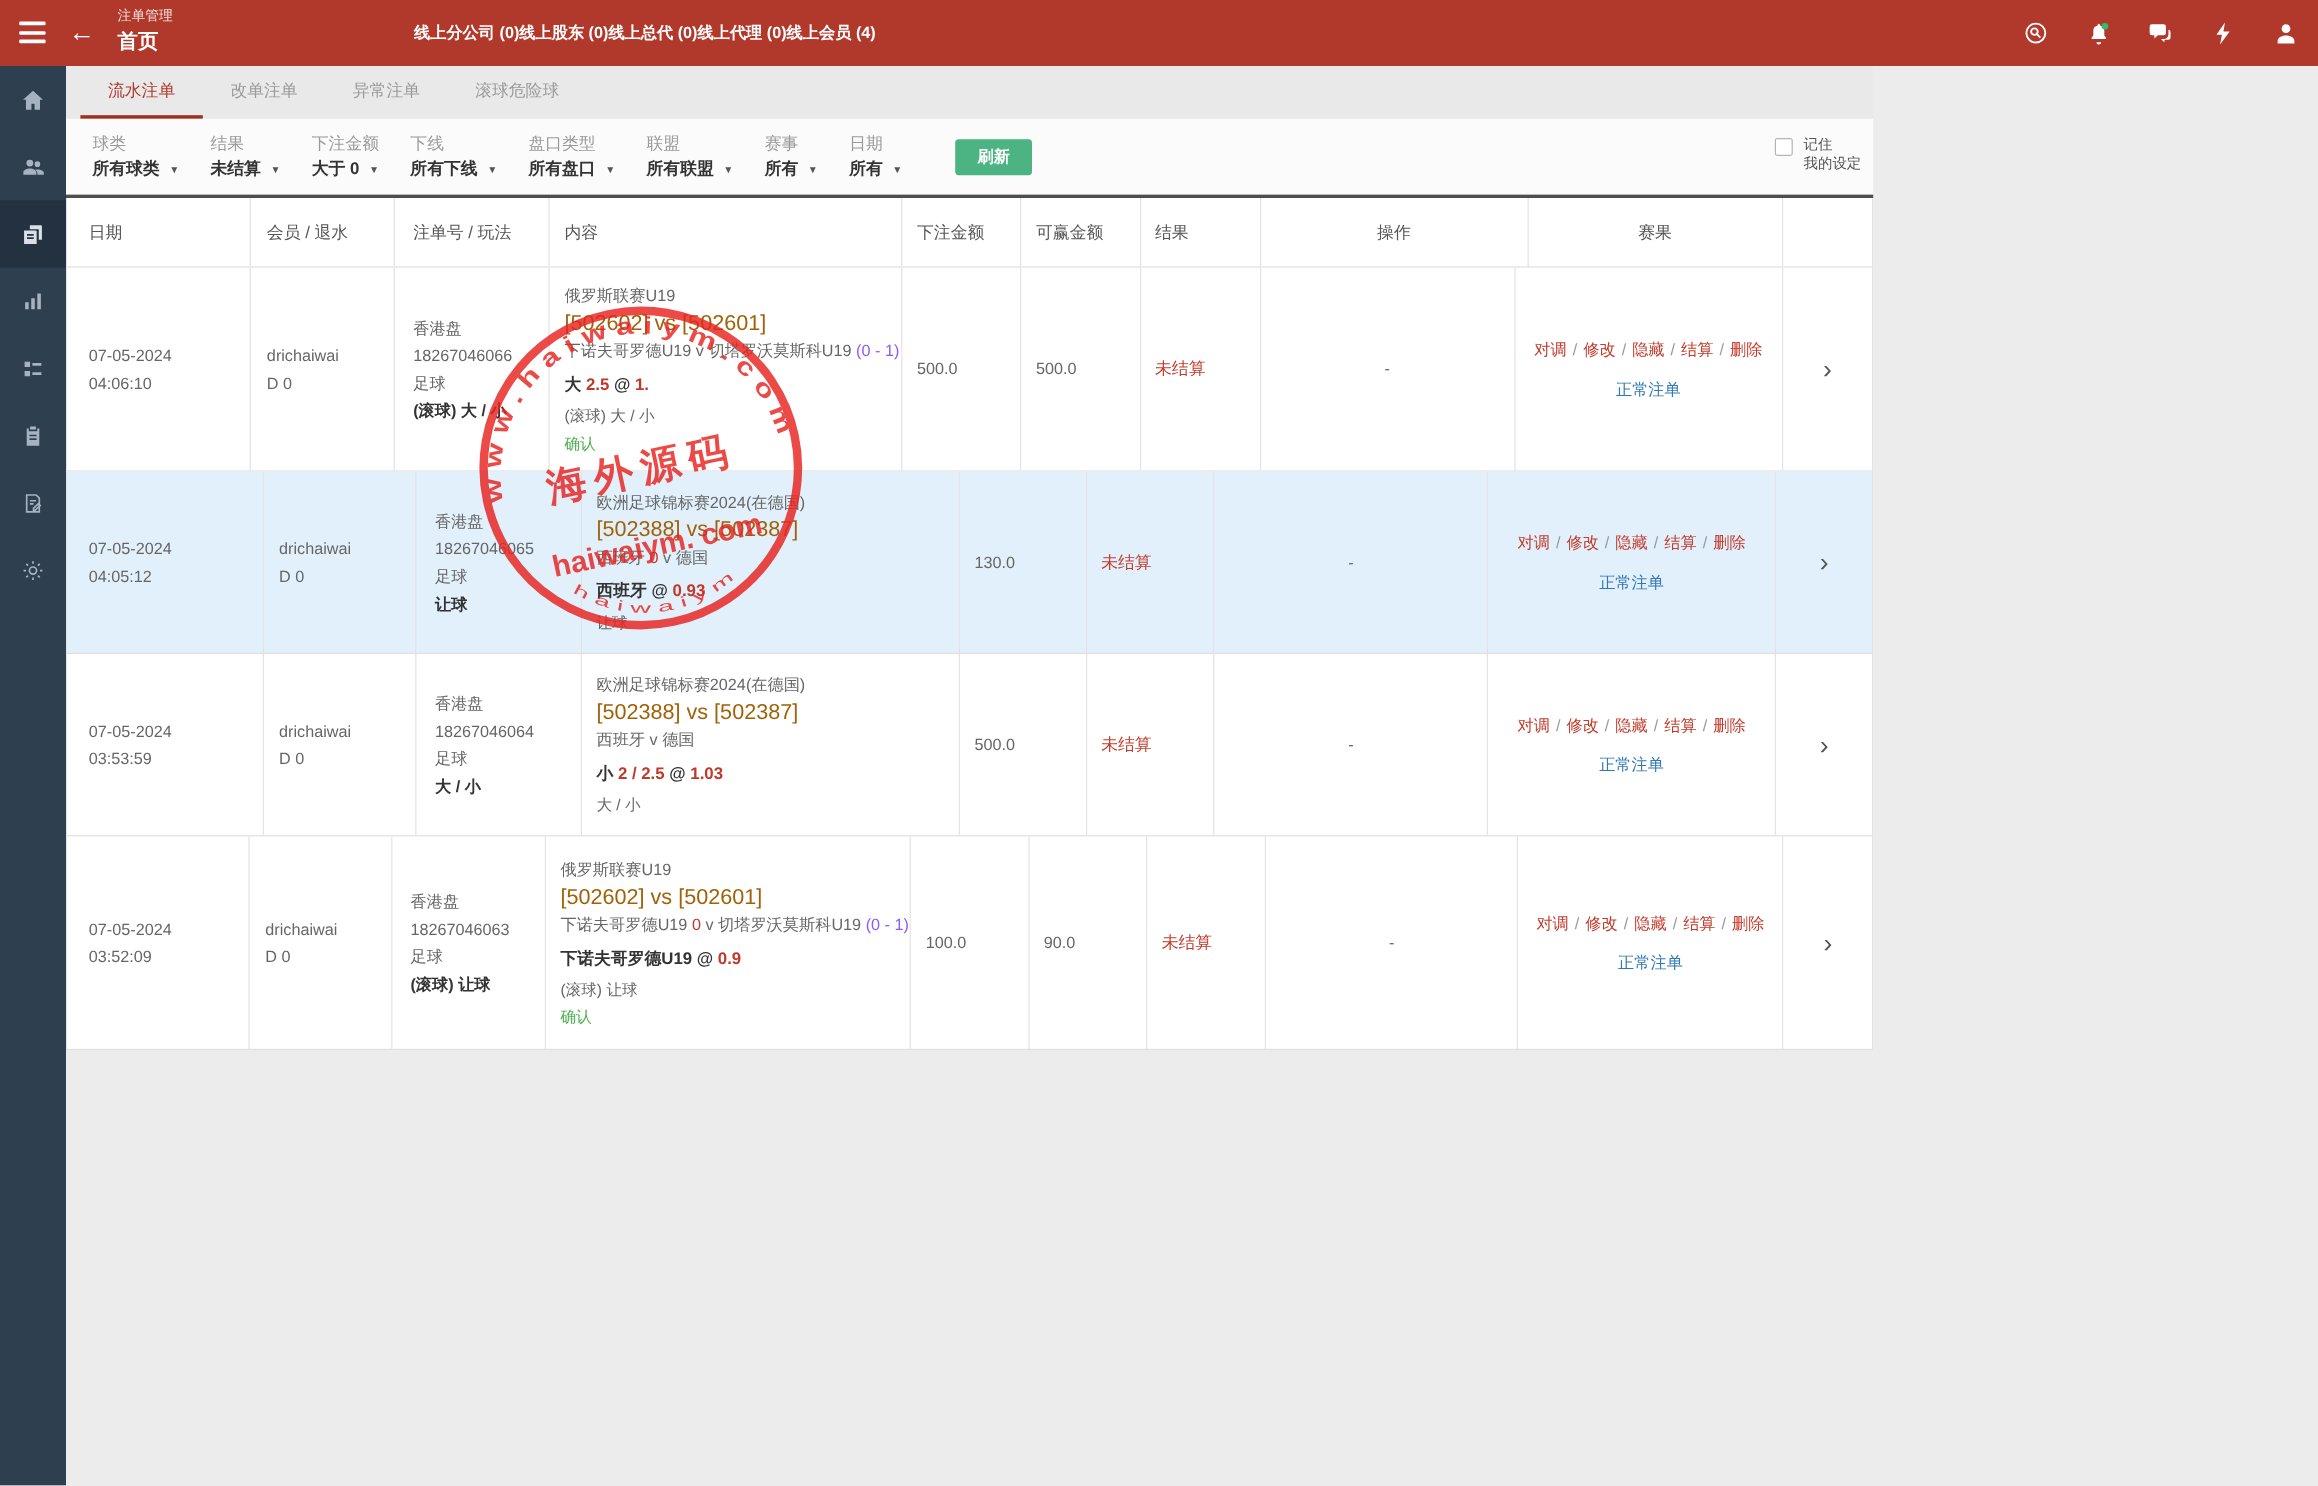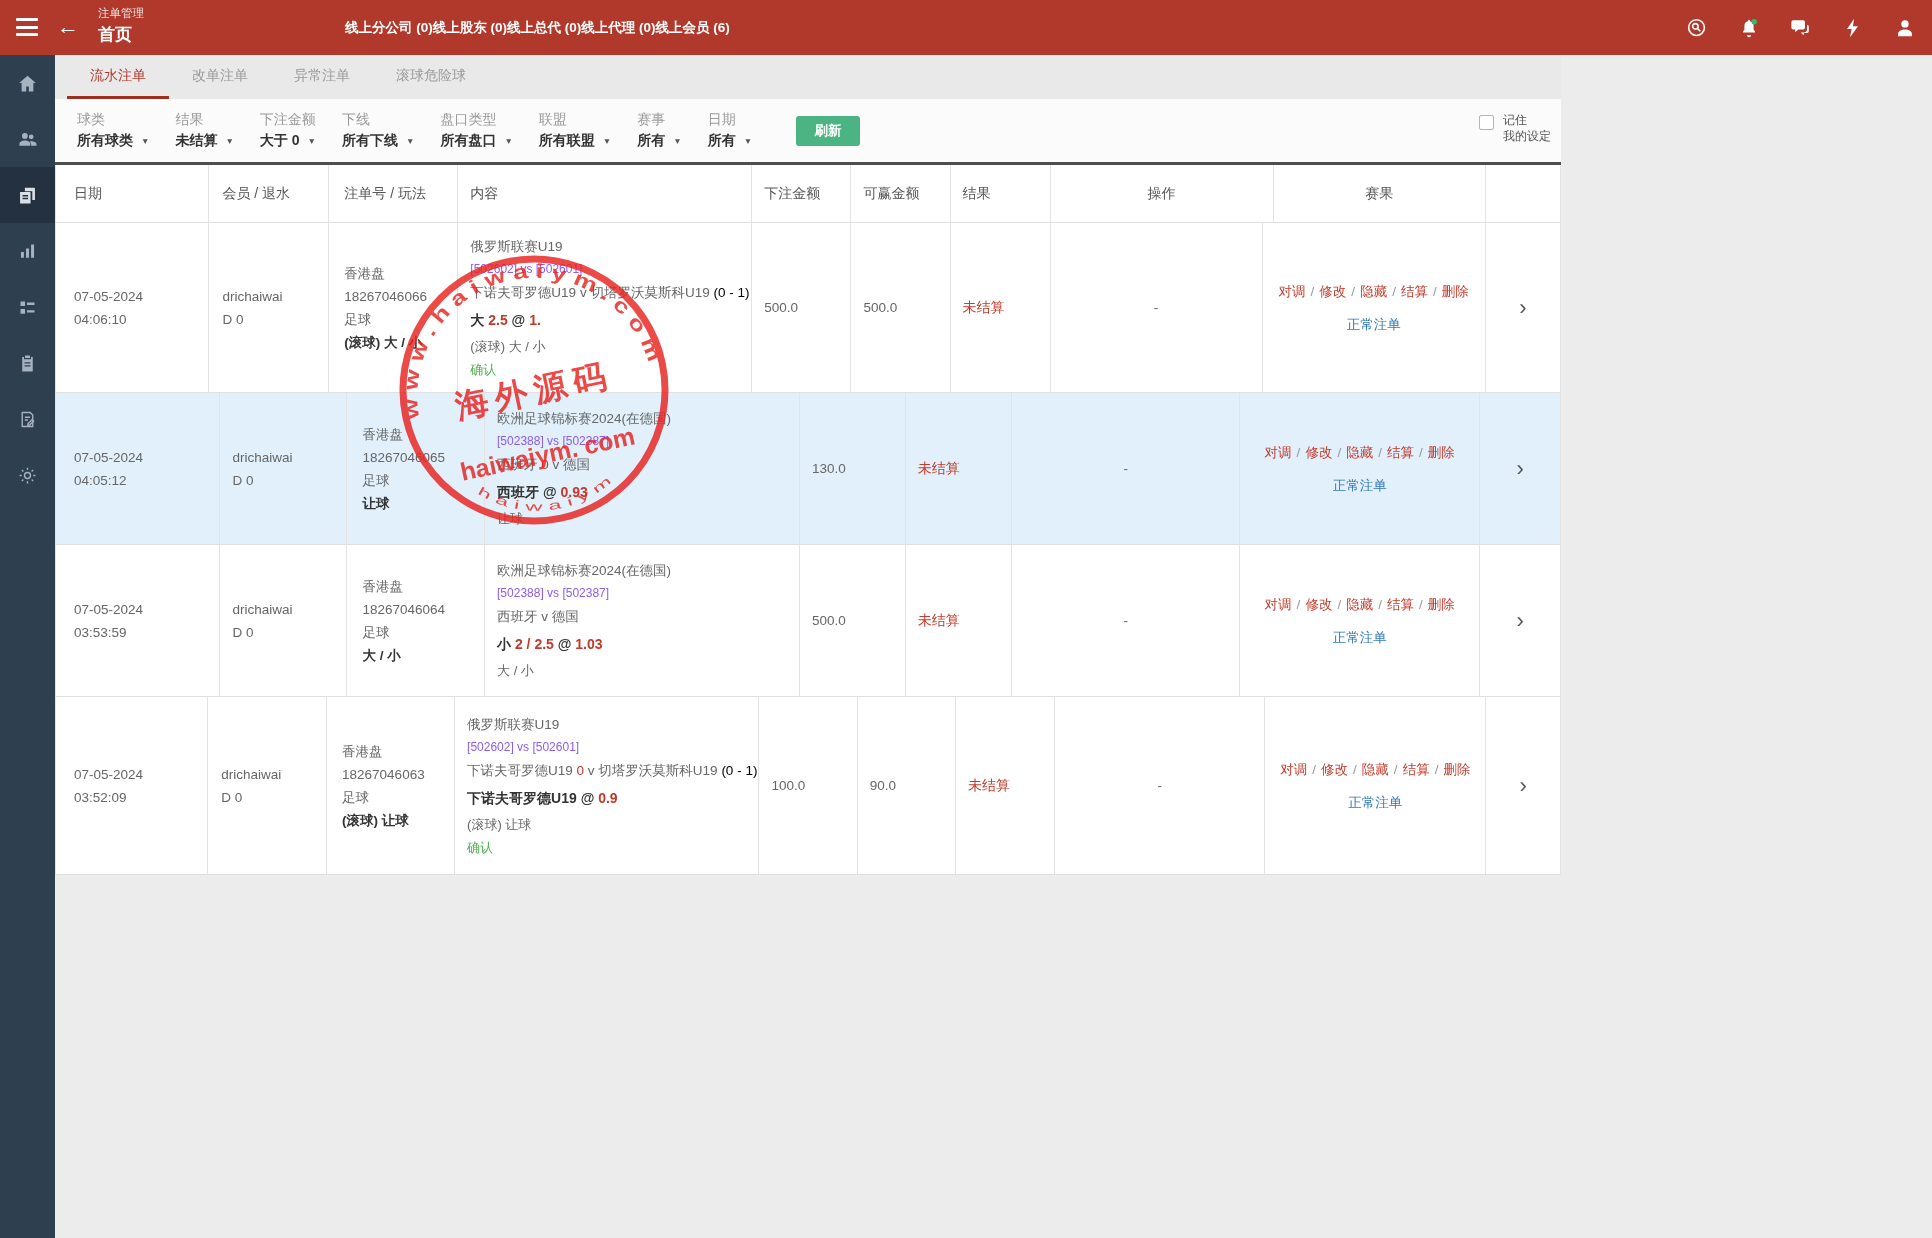--- a/index.html
+++ b/index.html
@@ -59,24 +59,24 @@
   .c9{width:282px;align-items:center;text-align:center}
   .c10{width:95px;align-items:center}
   .header-row{height:58px;font-size:14px;color:#555}
   .row-0{height:170px}
   .row-1{height:152px}
   .row-2{height:152px}
   .row-3{height:178px}
   .td{font-size:13.5px;color:#666;line-height:23px}
   .cell-line{white-space:nowrap}
   .bold-line{font-weight:bold;color:#333}
-  .ids-line{font-size:12px;color:#8b5cf6}
+  .ids-line{font-size:18px;color:#a16207}
   .betline{margin:5px 0 3px;font-size:14px;font-weight:bold;color:#333;white-space:nowrap}
   .red{color:#c0392b}
-  .blue-link{color:#000000;cursor:pointer}
+  .blue-link{color:#8b5cf6;cursor:pointer}
   .green-link{color:#4cb050;cursor:pointer;font-size:13px}
   .type-line{font-size:13px}
   .result-text{color:#c23b2c;font-size:14px}
   .ops-line{white-space:nowrap;font-size:13.5px}
   .op{color:#c23b2c;cursor:pointer}
   .sep{color:#999;margin:0 5px}
   .normal-link{color:#3178b5;cursor:pointer;font-size:13.5px;margin-top:10px;display:inline-block}
   .chev{font-size:22px;color:#555;cursor:pointer;line-height:22px}
   .filler{height:308px;background:#ececec}
 
@@ -97,21 +97,21 @@
     <div class="back-arrow">←</div>
     <div class="title-block">
       <div class="title-small">注单管理</div>
       <div class="title-big">首页</div>
     </div>
     <nav class="topnav">
       <span class="nav-item">线上分公司 (0)</span>
       <span class="nav-item">线上股东 (0)</span>
       <span class="nav-item">线上总代 (0)</span>
       <span class="nav-item">线上代理 (0)</span>
-      <span class="nav-item">线上会员 (6)</span>
+      <span class="nav-item">线上会员 (4)</span>
     </nav>
     <div class="top-icons">
       <span class="tool-icon">
         <svg viewBox="0 0 24 24" fill="none" stroke="#fff" stroke-width="1.7">
             <circle cx="11.5" cy="11.5" r="8.6"></circle>
             <circle cx="10.2" cy="10.2" r="3"></circle>
             <path d="M12.4 12.4l3.2 3.2"></path>
           </svg>
       </span>
       <span class="tool-icon">

